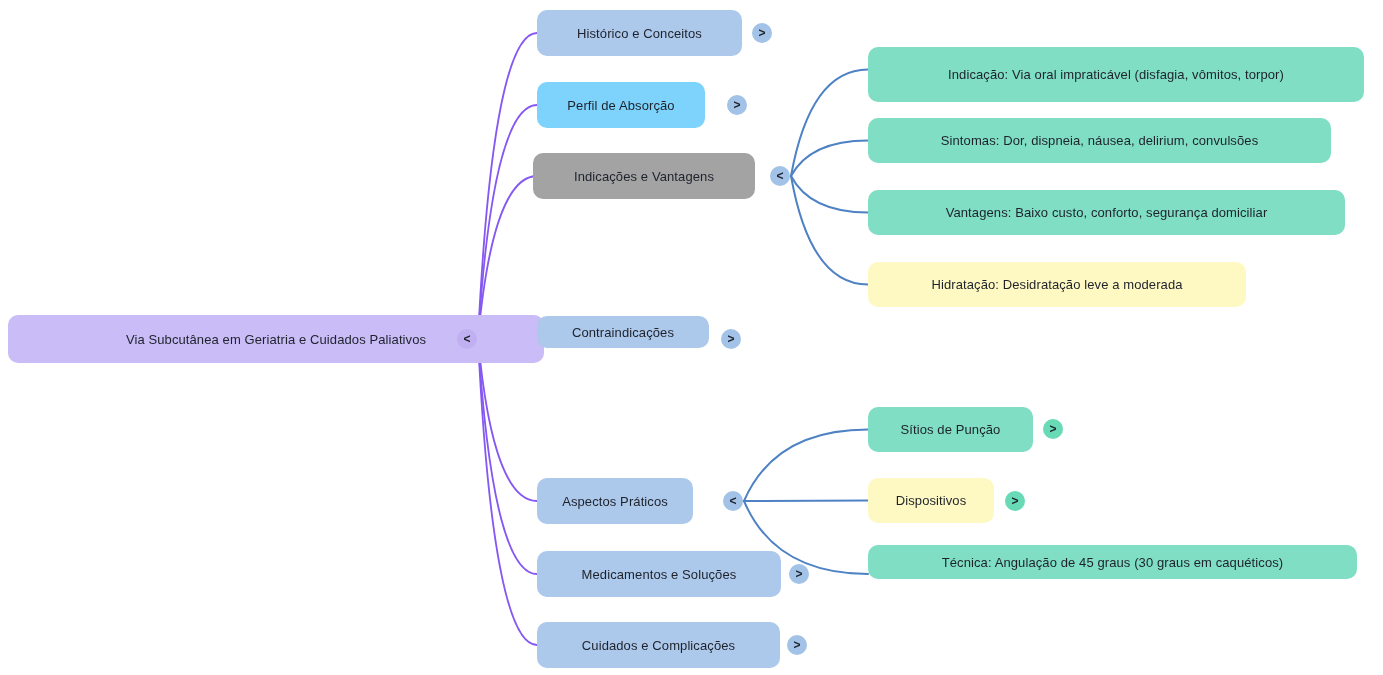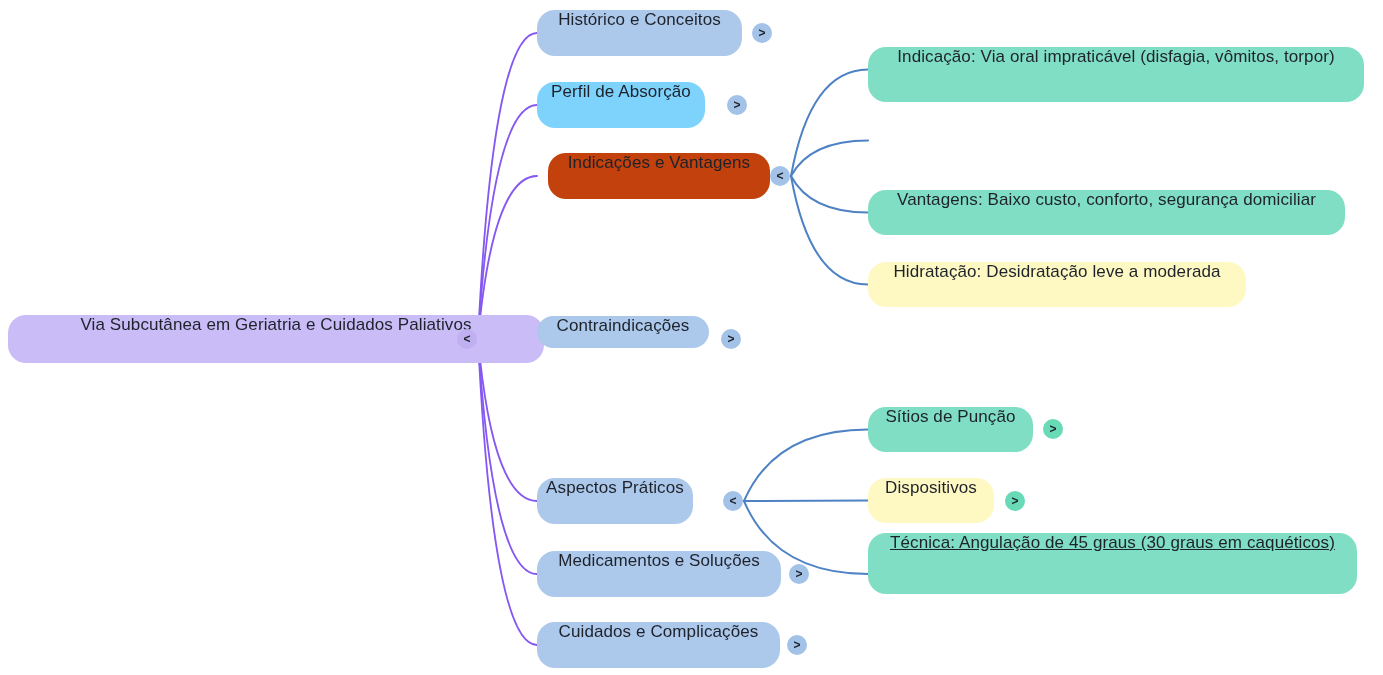--- a/index.html
+++ b/index.html
@@ -7,23 +7,23 @@
     position:relative;
     width:1383px;height:675px;
     background:#ffffff;
     font-family:"Liberation Sans", sans-serif;
     overflow:hidden;
   }
   #edges{position:absolute;left:0;top:0;width:1383px;height:675px;}
   .node{
     position:absolute;
     box-sizing:border-box;
-    border-radius:18px;
-    display:flex;align-items:flex-start;justify-content:center;
-    font-size:17px;
+    border-radius:10px;
+    display:flex;align-items:center;justify-content:center;
+    font-size:13px;
     letter-spacing:0.1px;
     white-space:nowrap;
     cursor:pointer;
   }
   .toggle{
     position:absolute;
     width:20px;height:20px;
     border-radius:50%;
     display:flex;align-items:center;justify-content:center;
     font-size:12px;font-weight:700;
@@ -62,21 +62,21 @@
     </div>
     <div class="toggle" style="left: 752px; top: 23px; background: rgb(163, 194, 231); color: rgb(30, 34, 43);">
       <span>&gt;</span>
     </div>
     <div class="node" style="left: 537px; top: 82px; width: 168px; height: 46px; background: #7dd3fc; color: rgb(30, 34, 43);">
       <span>Perfil de Absorção</span>
     </div>
     <div class="toggle" style="left: 727px; top: 95px; background: rgb(163, 194, 231); color: rgb(30, 34, 43);">
       <span>&gt;</span>
     </div>
-    <div class="node" style="left: 548px; top: 153px; width: 222px; height: 46px; background: #c2410c; color: rgb(30, 34, 43);">
+    <div class="node" style="left: 533px; top: 153px; width: 222px; height: 46px; background: #a3a3a3; color: rgb(30, 34, 43);">
       <span>Indicações e Vantagens</span>
     </div>
     <div class="toggle" style="left: 770px; top: 166px; background: rgb(163, 194, 231); color: rgb(30, 34, 43);">
       <span>&lt;</span>
     </div>
     <div class="node" style="left: 537px; top: 316px; width: 172px; height: 32px; background: rgb(172, 200, 235); color: rgb(30, 34, 43);">
       <span>Contraindicações</span>
     </div>
     <div class="toggle" style="left: 721px; top: 329px; background: rgb(163, 194, 231); color: rgb(30, 34, 43);">
       <span>&gt;</span>
@@ -95,34 +95,37 @@
     </div>
     <div class="node" style="left: 537px; top: 622px; width: 243px; height: 46px; background: rgb(172, 200, 235); color: rgb(30, 34, 43);">
       <span>Cuidados e Complicações</span>
     </div>
     <div class="toggle" style="left: 787px; top: 635px; background: rgb(163, 194, 231); color: rgb(30, 34, 43);">
       <span>&gt;</span>
     </div>
     <div class="node" style="left: 868px; top: 47px; width: 496px; height: 55px; background: rgb(127, 222, 195); color: rgb(30, 34, 43);">
       <span>Indicação: Via oral impraticável (disfagia, vômitos, torpor)</span>
     </div>
+    <div class="node" style="left: 868px; top: 118px; width: 463px; height: 45px; background: rgb(127, 222, 195); color: rgb(30, 34, 43);">
+      <span>Sintomas: Dor, dispneia, náusea, delirium, convulsões</span>
+    </div>
     <div class="node" style="left: 868px; top: 190px; width: 477px; height: 45px; background: rgb(127, 222, 195); color: rgb(30, 34, 43);">
       <span>Vantagens: Baixo custo, conforto, segurança domiciliar</span>
     </div>
     <div class="node" style="left: 868px; top: 262px; width: 378px; height: 45px; background: #fef9c3; color: rgb(30, 34, 43);">
       <span>Hidratação: Desidratação leve a moderada</span>
     </div>
     <div class="node" style="left: 868px; top: 407px; width: 165px; height: 45px; background: rgb(127, 222, 195); color: rgb(30, 34, 43);">
       <span>Sítios de Punção</span>
     </div>
     <div class="toggle" style="left: 1043px; top: 419px; background: rgb(104, 218, 182); color: rgb(30, 34, 43);">
       <span>&gt;</span>
     </div>
     <div class="node" style="left: 868px; top: 478px; width: 126px; height: 45px; background: #fef9c3; color: rgb(30, 34, 43);">
       <span>Dispositivos</span>
     </div>
     <div class="toggle" style="left: 1005px; top: 491px; background: rgb(104, 218, 182); color: rgb(30, 34, 43);">
       <span>&gt;</span>
     </div>
-    <div class="node" style="left: 868px; top: 533px; width: 489px; height: 61px; background: rgb(127, 222, 195); color: rgb(30, 34, 43); text-decoration: underline;">
+    <div class="node" style="left: 868px; top: 545px; width: 489px; height: 34px; background: rgb(127, 222, 195); color: rgb(30, 34, 43);">
       <span>Técnica: Angulação de 45 graus (30 graus em caquéticos)</span>
     </div>
   </div>
 
 </body></html>

